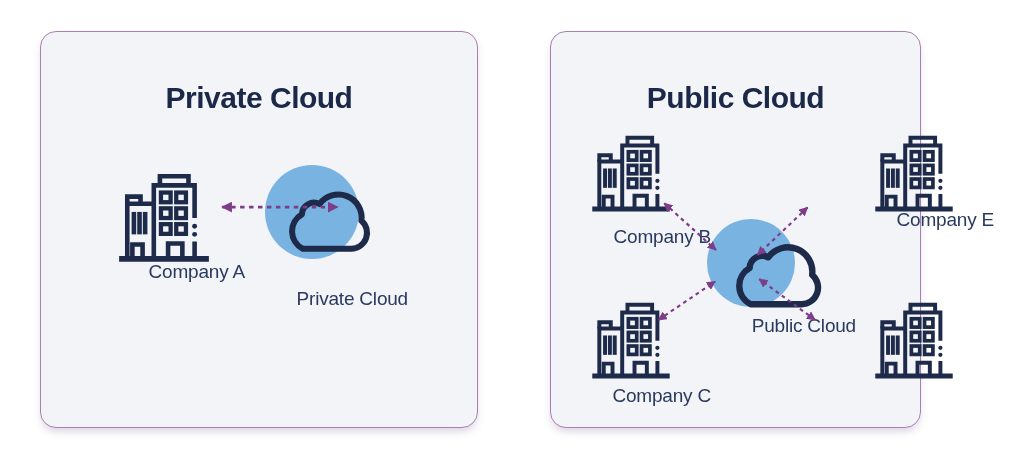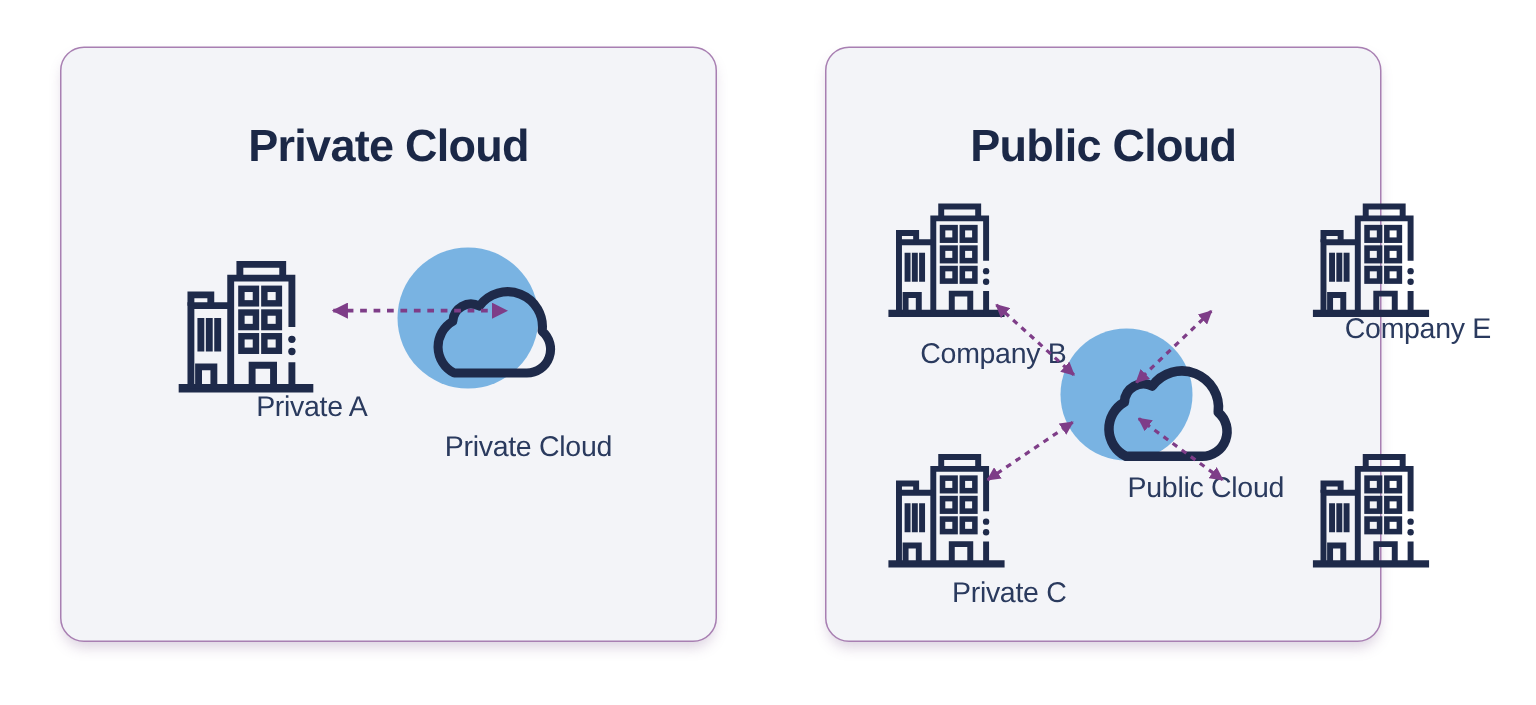--- a/index.html
+++ b/index.html
@@ -94,21 +94,21 @@
 </svg>
 
 <div class="page">
 
   <section class="panel panel--private">
     <h2 class="panel-title">Private Cloud</h2>
 
     <svg class="building-svg" style="left:72px;top:133px;" width="102" height="102" viewBox="0 0 100 100">
       <use href="#icon-building"></use>
     </svg>
-    <div class="node-label" style="left:44px;top:228px;">Private A</div>
+    <div class="node-label" style="left:44px;top:228px;">Company A</div>
 
     <div class="blue-circle" style="left:224px;top:133px;width:94px;height:94px;"></div>
     <svg class="cloud-svg" style="left:230px;top:146px;" width="112" height="80" viewBox="0 0 120 86">
       <use href="#icon-cloud"></use>
     </svg>
     <div class="node-label" style="left:207px;top:232px;">
       <br>
       <span>Private Cloud</span>
     </div>
 
@@ -126,21 +126,21 @@
     <div class="node-label" style="left:0px;top:193px;">Company B</div>
 
     <svg class="building-svg" style="left:319px;top:96px;" width="88" height="88" viewBox="0 0 100 100">
       <use href="#icon-building"></use>
     </svg>
     <div class="node-label" style="left:283px;top:176px;">Company E</div>
 
     <svg class="building-svg" style="left:36px;top:263px;" width="88" height="88" viewBox="0 0 100 100">
       <use href="#icon-building"></use>
     </svg>
-    <div class="node-label" style="left:0px;top:352px;">Private C</div>
+    <div class="node-label" style="left:0px;top:352px;">Company C</div>
 
     <svg class="building-svg" style="left:319px;top:263px;" width="88" height="88" viewBox="0 0 100 100">
       <use href="#icon-building"></use>
     </svg>
 
     <div class="blue-circle" style="left:156px;top:187px;width:88px;height:88px;"></div>
     <svg class="cloud-svg" style="left:166px;top:198px;" width="118" height="84" viewBox="0 0 120 86">
       <use href="#icon-cloud"></use>
     </svg>
     <div class="node-label" style="left:145px;top:282px;">Public Cloud</div>

